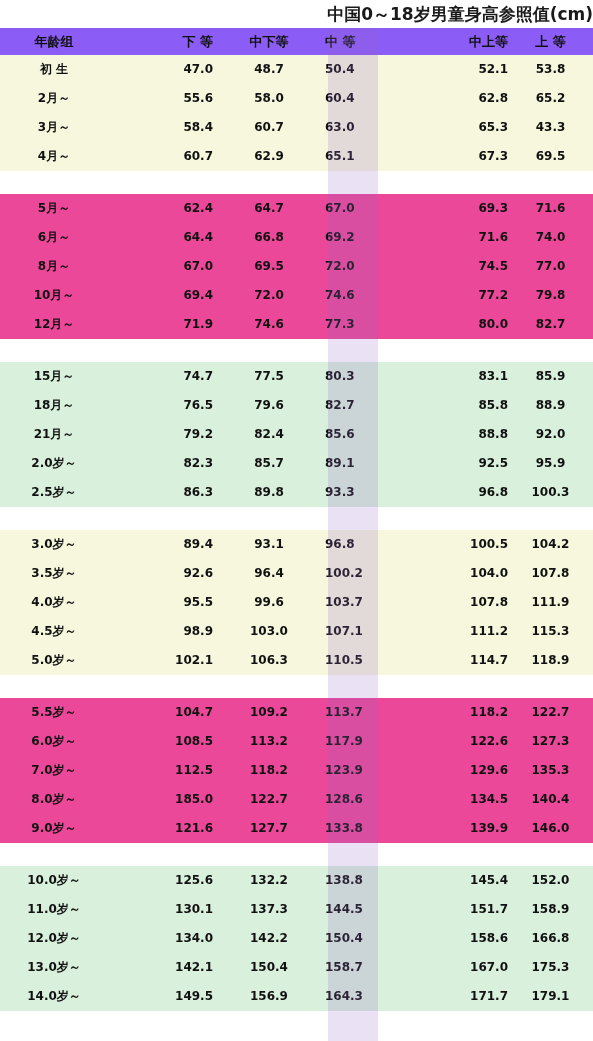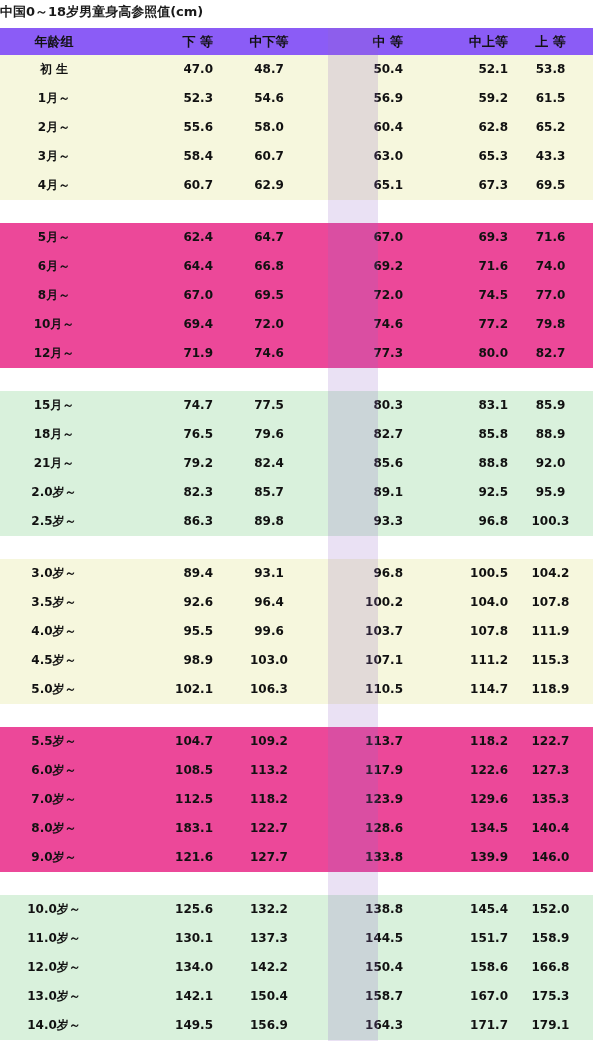--- a/index.html
+++ b/index.html
@@ -22,22 +22,22 @@
     background: #ffffff;
     overflow: hidden;
   }
 
   
   .title {
     position: absolute;
     top: 3px;
     left: 0;
     width: 593px;
-    text-align: left;
-    font-size: 13px;
+    text-align: right;
+    font-size: 17px;
     font-weight: bold;
     color: #1a1a1a;
     letter-spacing: 0px;
     white-space: nowrap;
   }
 
   
   .mid-band {
     position: absolute;
     left: 328px;
@@ -68,21 +68,21 @@
     height: 29px;
     line-height: 29px;
     vertical-align: middle;
     white-space: nowrap;
   }
 
   
   .c-age   { width: 108px; text-align: center; }
   .c-v1    { width: 105px; text-align: right; }
   .c-v2    { width: 112px; text-align: center; }
-  .c-v3    { width: 78px;  text-align: right; }
+  .c-v3    { width: 78px;  text-align: left; }
   .c-v4    { width: 105px; text-align: right; }
   .c-v5    { width: 85px;  text-align: center; }
 
   
   tr.head td {
     height: 27px;
     line-height: 27px;
     font-size: 13px;
     background: #8b5cf6;
     color: #111111;
@@ -122,28 +122,20 @@
         </tr>
         <tr class="bg-yellow tight">
           <td class="c-age">初 生</td>
           <td class="c-v1">47.0</td>
           <td class="c-v2">48.7</td>
           <td class="c-v3">50.4</td>
           <td class="c-v4">52.1</td>
           <td class="c-v5">53.8</td>
         </tr>
         <tr class="bg-yellow tight">
-          <td class="c-age">1月～</td>
-          <td class="c-v1">52.3</td>
-          <td class="c-v2">54.6</td>
-          <td class="c-v3">56.9</td>
-          <td class="c-v4">59.2</td>
-          <td class="c-v5">61.5</td>
-        </tr>
-        <tr class="bg-yellow tight">
           <td class="c-age">2月～</td>
           <td class="c-v1">55.6</td>
           <td class="c-v2">58.0</td>
           <td class="c-v3">60.4</td>
           <td class="c-v4">62.8</td>
           <td class="c-v5">65.2</td>
         </tr>
         <tr class="bg-yellow tight">
           <td class="c-age">3月～</td>
           <td class="c-v1">58.4</td>
@@ -331,21 +323,21 @@
         <tr class="bg-pink">
           <td class="c-age">7.0岁～</td>
           <td class="c-v1">112.5</td>
           <td class="c-v2">118.2</td>
           <td class="c-v3">123.9</td>
           <td class="c-v4">129.6</td>
           <td class="c-v5">135.3</td>
         </tr>
         <tr class="bg-pink">
           <td class="c-age">8.0岁～</td>
-          <td class="c-v1">183.1</td>
+          <td class="c-v1">185.0</td>
           <td class="c-v2">122.7</td>
           <td class="c-v3">128.6</td>
           <td class="c-v4">134.5</td>
           <td class="c-v5">140.4</td>
         </tr>
         <tr class="bg-pink">
           <td class="c-age">9.0岁～</td>
           <td class="c-v1">121.6</td>
           <td class="c-v2">127.7</td>
           <td class="c-v3">133.8</td>

